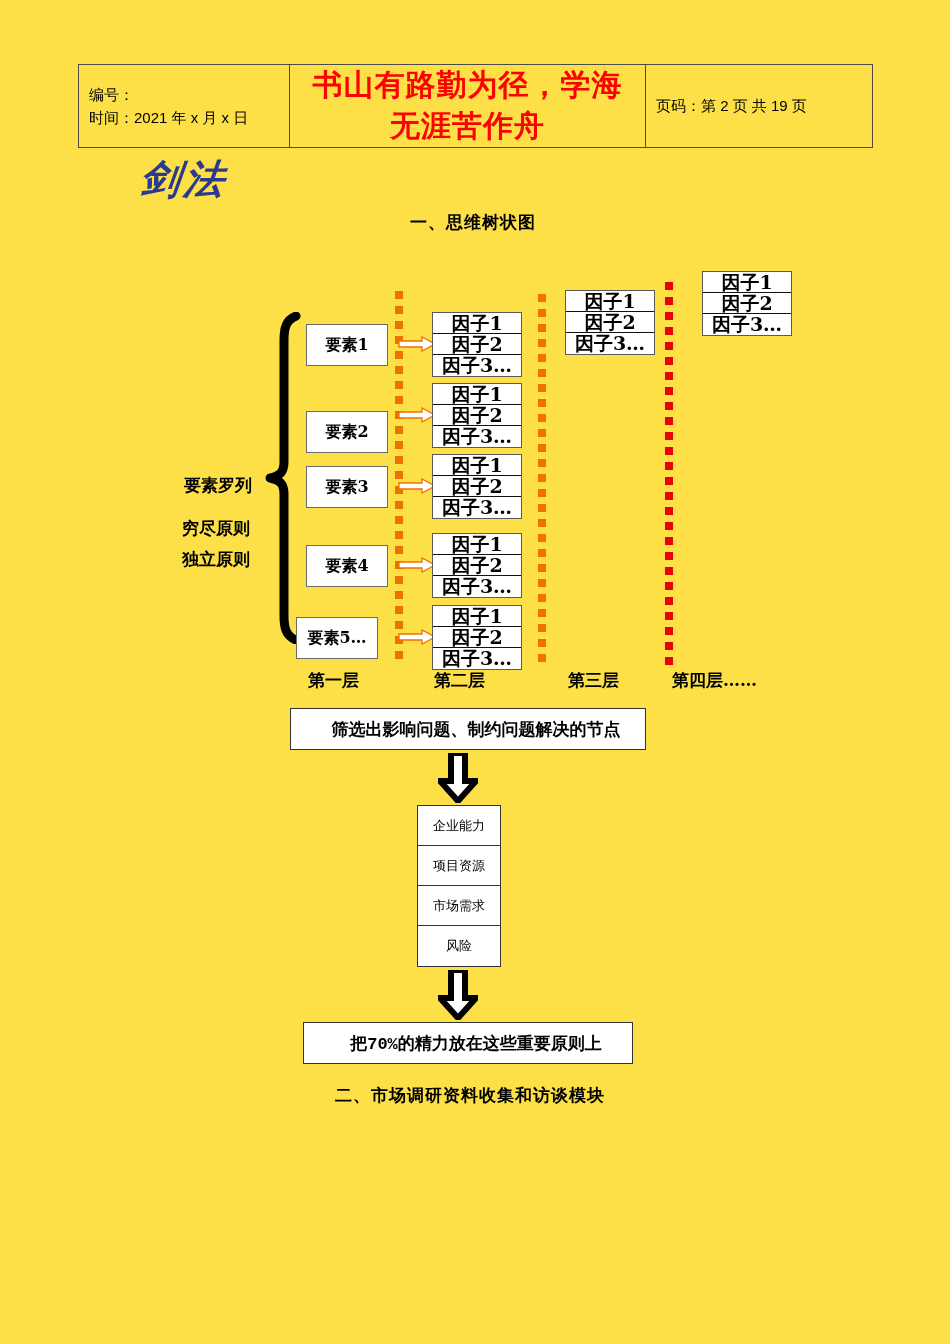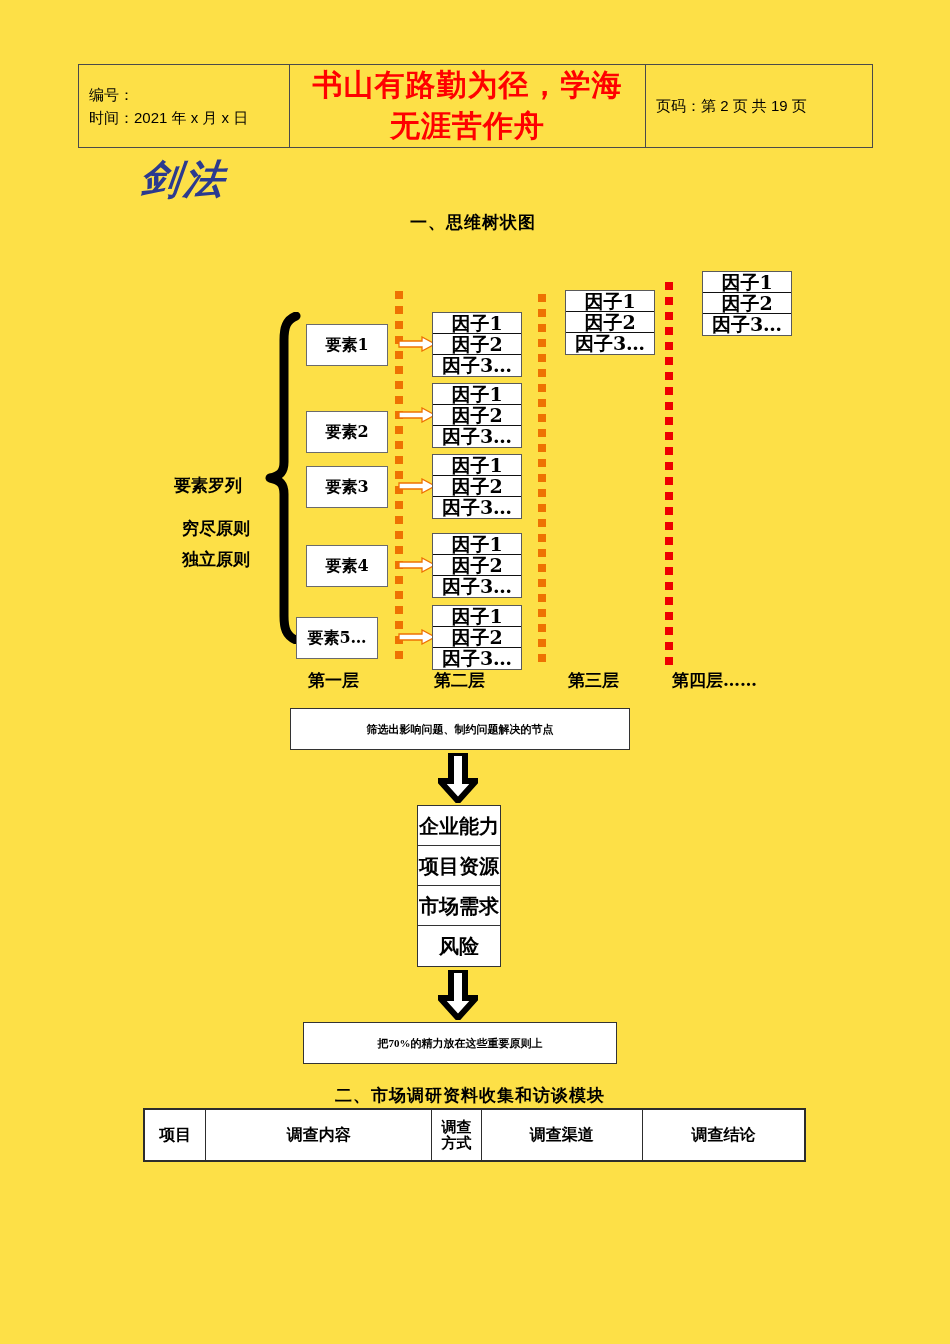--- a/index.html
+++ b/index.html
@@ -152,44 +152,45 @@
   #brace { position: absolute; left: 256px; top: 312px; }
 
   
   .flow-box {
     position: absolute;
     border: 1px solid #333333;
     background: #ffffff;
     display: flex;
     align-items: center;
     justify-content: center;
-    font-size: 11px;
-    font-weight: bold;
-    font-family: Liberation Serif, serif;
+    font-size: 17px;
+    font-weight: bold;
+    font-family: Liberation Mono, monospace;
+    padding-left: 16px;
   }
   #flow-top {
     left: 290px; top: 708px; width: 338px; height: 40px;
   }
   #flow-bottom {
     left: 303px; top: 1022px; width: 312px; height: 40px;
   }
   #stack {
     position: absolute;
     left: 417px;
     top: 805px;
     width: 82px;
     border: 1px solid #333333;
     background: #ffffff;
   }
   #stack .s-row {
     height: 40px;
     line-height: 40px;
     text-align: center;
-    font-size: 20px;
-    font-weight: bold;
+    font-size: 13px;
+    font-weight: normal;
     font-family: "DejaVu Serif", serif;
     border-bottom: 1px solid #333333;
     box-sizing: border-box;
   }
   #stack .s-row:last-child { border-bottom: none; }
 
   .arrow-down {
     position: absolute;
     width: 40px;
     height: 50px;
@@ -257,21 +258,21 @@
   <div id="logo">剑法</div>
 
   <div class="section-title" id="title-1">一、思维树状图</div>
 
   <div id="tree">
 
     <svg id="brace" width="48" height="332" viewBox="0 0 48 332">
       <path d="M40 4 C30 8 28 16 28 28 L28 150 C28 160 24 164 14 166 C24 168 28 172 28 182 L28 304 C28 316 30 324 40 328" fill="none" stroke="#000000" stroke-width="9" stroke-linecap="round" stroke-linejoin="round"></path>
     </svg>
 
-    <div class="brace-label" style="left:174px; top:474px;">要素罗列</div>
+    <div class="brace-label" style="left:184px; top:474px;">要素罗列</div>
     <div class="brace-label" style="left:182px; top:517px;">穷尽原则</div>
     <div class="brace-label" style="left:182px; top:548px;">独立原则</div>
 
     <div class="el-box" style="left:306px; top:324px;">要素1</div>
     <div class="el-box" style="left:306px; top:411px;">要素2</div>
     <div class="el-box" style="left:306px; top:466px;">要素3</div>
     <div class="el-box" style="left:306px; top:545px;">要素4</div>
     <div class="el-box" style="left:296px; top:617px;">要素5…</div>
 
     <div class="dotline dot-orange" style="left:395px; top:291px; height:374px;">
@@ -443,29 +444,15 @@
   </div>
 
   <svg class="arrow-down" id="arrow-2" viewBox="0 0 40 50">
     <path d="M13 0 L27 0 L27 28 L38 28 L20 48 L2 28 L13 28 Z" fill="#ffffff" stroke="#000000" stroke-width="6" stroke-linejoin="miter"></path>
   </svg>
 
   <div class="flow-box" id="flow-bottom">把70%的精力放在这些重要原则上</div>
 
   <div class="section-title" id="title-2">二、市场调研资料收集和访谈模块</div>
 
-  <table id="survey-table">
-    <tbody>
-        <tr>
-      <th class="narrow">项目</th>
-      <th class="wide">调查内容</th>
-      <th class="tiny">
-        <div>调查</div>
-        <div>方式</div>
-      </th>
-      <th class="mid">调查渠道</th>
-      <th class="mid">调查结论</th>
-    </tr>
-  </tbody>
-    </table>
 
 
 </div>
 
 </body></html>

